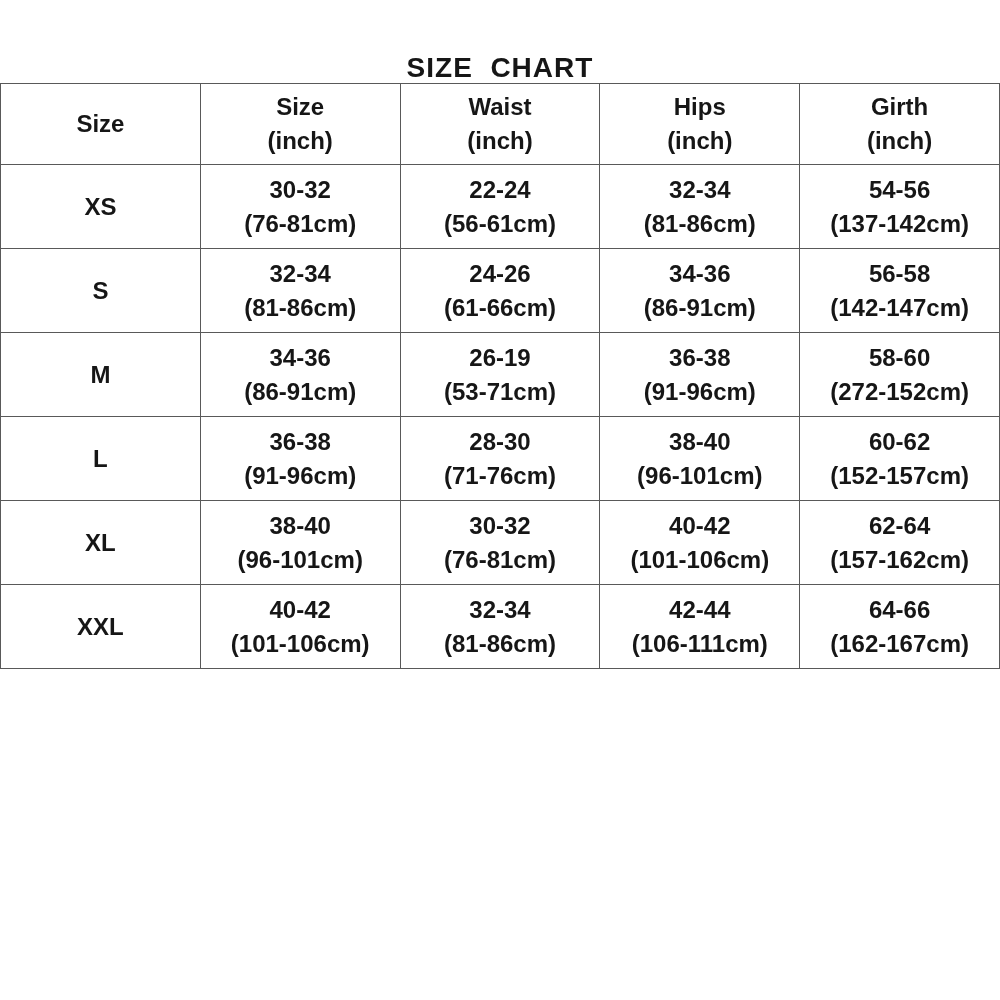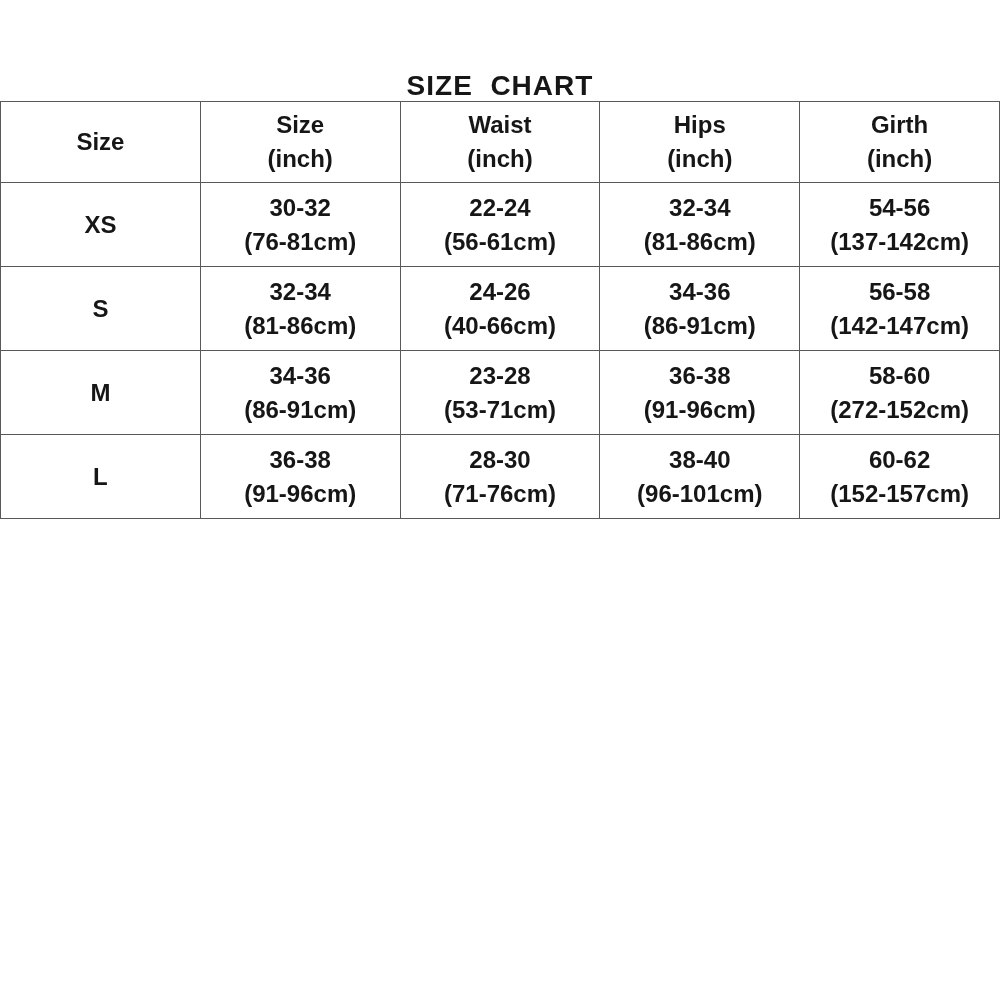--- a/index.html
+++ b/index.html
@@ -12,21 +12,21 @@
   body{
     width:1000px;
     height:1000px;
     background:var(--bg-color);
     color:var(--text-color);
     font-family:"Liberation Sans", sans-serif;
     overflow:hidden;
   }
   .title{
     margin:0;
-    padding-top:71px;
+    padding-top:53px;
     height:29px;
     text-align:center;
     font-size:28px;
     line-height:29px;
     font-weight:bold;
     letter-spacing:1px;
     white-space:pre;
     color:var(--text-color);
   }
   table.size-table{
@@ -108,41 +108,41 @@
         <tr>
           <td>
             <div>S</div>
           </td>
           <td>
             <div>32-34</div>
             <div>(81-86cm)</div>
           </td>
           <td>
             <div>24-26</div>
-            <div>(40-66cm)</div>
+            <div>(61-66cm)</div>
           </td>
           <td>
             <div>34-36</div>
             <div>(86-91cm)</div>
           </td>
           <td>
             <div>56-58</div>
             <div>(142-147cm)</div>
           </td>
         </tr>
         <tr>
           <td>
             <div>M</div>
           </td>
           <td>
             <div>34-36</div>
             <div>(86-91cm)</div>
           </td>
           <td>
-            <div>23-28</div>
+            <div>26-19</div>
             <div>(53-71cm)</div>
           </td>
           <td>
             <div>36-38</div>
             <div>(91-96cm)</div>
           </td>
           <td>
             <div>58-60</div>
             <div>(272-152cm)</div>
           </td>
@@ -159,17 +159,59 @@
             <div>28-30</div>
             <div>(71-76cm)</div>
           </td>
           <td>
             <div>38-40</div>
             <div>(96-101cm)</div>
           </td>
           <td>
             <div>60-62</div>
             <div>(152-157cm)</div>
+          </td>
+        </tr>
+        <tr>
+          <td>
+            <div>XL</div>
+          </td>
+          <td>
+            <div>38-40</div>
+            <div>(96-101cm)</div>
+          </td>
+          <td>
+            <div>30-32</div>
+            <div>(76-81cm)</div>
+          </td>
+          <td>
+            <div>40-42</div>
+            <div>(101-106cm)</div>
+          </td>
+          <td>
+            <div>62-64</div>
+            <div>(157-162cm)</div>
+          </td>
+        </tr>
+        <tr>
+          <td>
+            <div>XXL</div>
+          </td>
+          <td>
+            <div>40-42</div>
+            <div>(101-106cm)</div>
+          </td>
+          <td>
+            <div>32-34</div>
+            <div>(81-86cm)</div>
+          </td>
+          <td>
+            <div>42-44</div>
+            <div>(106-111cm)</div>
+          </td>
+          <td>
+            <div>64-66</div>
+            <div>(162-167cm)</div>
           </td>
         </tr>
       </tbody>
   </table>
 </div>
 
 </body></html>

